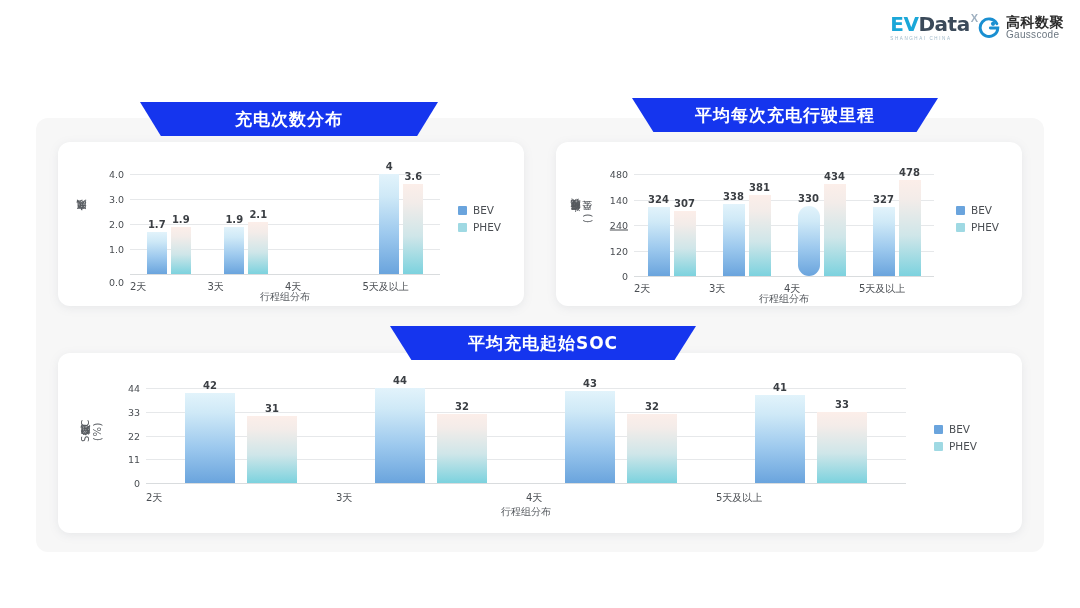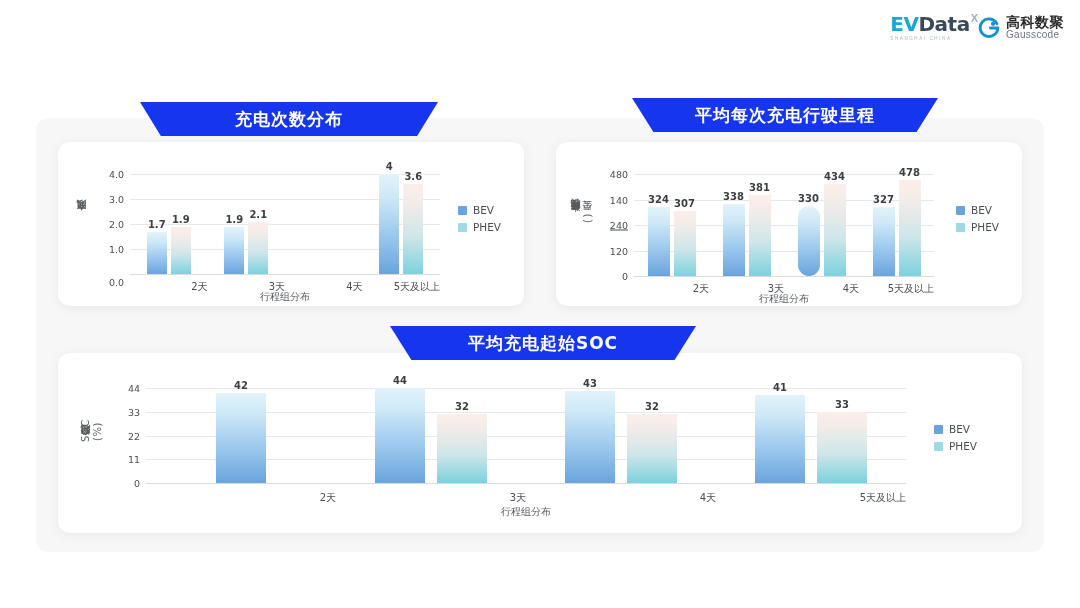--- a/index.html
+++ b/index.html
@@ -96,21 +96,21 @@
   .bar { position: relative; }
   .bar.bev  { background: linear-gradient(to bottom, #e2f3fb 0%, #cfe9f7 22%, #9dc9ee 60%, #6aa4dd 100%); }
   .bar.phev { background: linear-gradient(to bottom, #fceee9 0%, #f3ece9 20%, #cfe6e9 58%, #7cd2de 100%); }
   .bar-val {
     position: absolute; left: 50%; transform: translateX(-50%);
     bottom: calc(100% + 2px);
     font-size: 10px; font-weight: 700; color: #3b3f44; white-space: nowrap;
     font-family: "DejaVu Sans", sans-serif;
   }
   .cat-label {
-    position: absolute; left: 0; right: 0; text-align: right;
+    position: absolute; left: 0; right: 0; text-align: left;
     font-size: 10px; color: #4a4e53; white-space: nowrap;
     font-family: "DejaVu Sans", sans-serif;
   }
   .legend { position: absolute; display: flex; flex-direction: column; gap: 5px; text-align: right; }
   .legend-item { display: flex; align-items: center; gap: 6px; }
   .legend-swatch { width: 9px; height: 9px; border-radius: 1px; }
   .legend-swatch.bev  { background: #6aa4dd; }
   .legend-swatch.phev { background: #9fd9e3; }
   .legend-label { font-size: 10.5px; color: #4a4e53; font-family: "DejaVu Sans", sans-serif; }
 </style>
@@ -276,20 +276,23 @@
         <div class="grid-line" style="left: 88px; width: 760px; top: 82.7273px;"></div>
         <div class="tick" style="top: 82.7273px; left: 42px; width: 40px; text-align: right;">22</div>
         <div class="grid-line" style="left: 88px; width: 760px; top: 59.0909px;"></div>
         <div class="tick" style="top: 59.0909px; left: 42px; width: 40px; text-align: right;">33</div>
         <div class="grid-line" style="left: 88px; width: 760px; top: 35.4545px;"></div>
         <div class="tick" style="top: 35.4545px; left: 42px; width: 40px; text-align: right;">44</div>
         <div class="bars" style="left: 88px; width: 190px; top: 26px; height: 104px; gap: 12px;">
           <div class="bar bev" style="width: 50px; height: 90.2479px;">
             <span class="bar-val">42</span>
           </div>
+          <div class="bar phev" style="width: 50px; height: 66.6116px;">
+            <span class="bar-val">31</span>
+          </div>
         </div>
         <div class="cat-label" style="left: 88px; width: 190px; right: auto; top: 138px;">2天</div>
         <div class="bars" style="left: 278px; width: 190px; top: 26px; height: 104px; gap: 12px;">
           <div class="bar bev" style="width: 50px; height: 94.5455px;">
             <span class="bar-val">44</span>
           </div>
           <div class="bar phev" style="width: 50px; height: 68.7603px;">
             <span class="bar-val">32</span>
           </div>
         </div>

